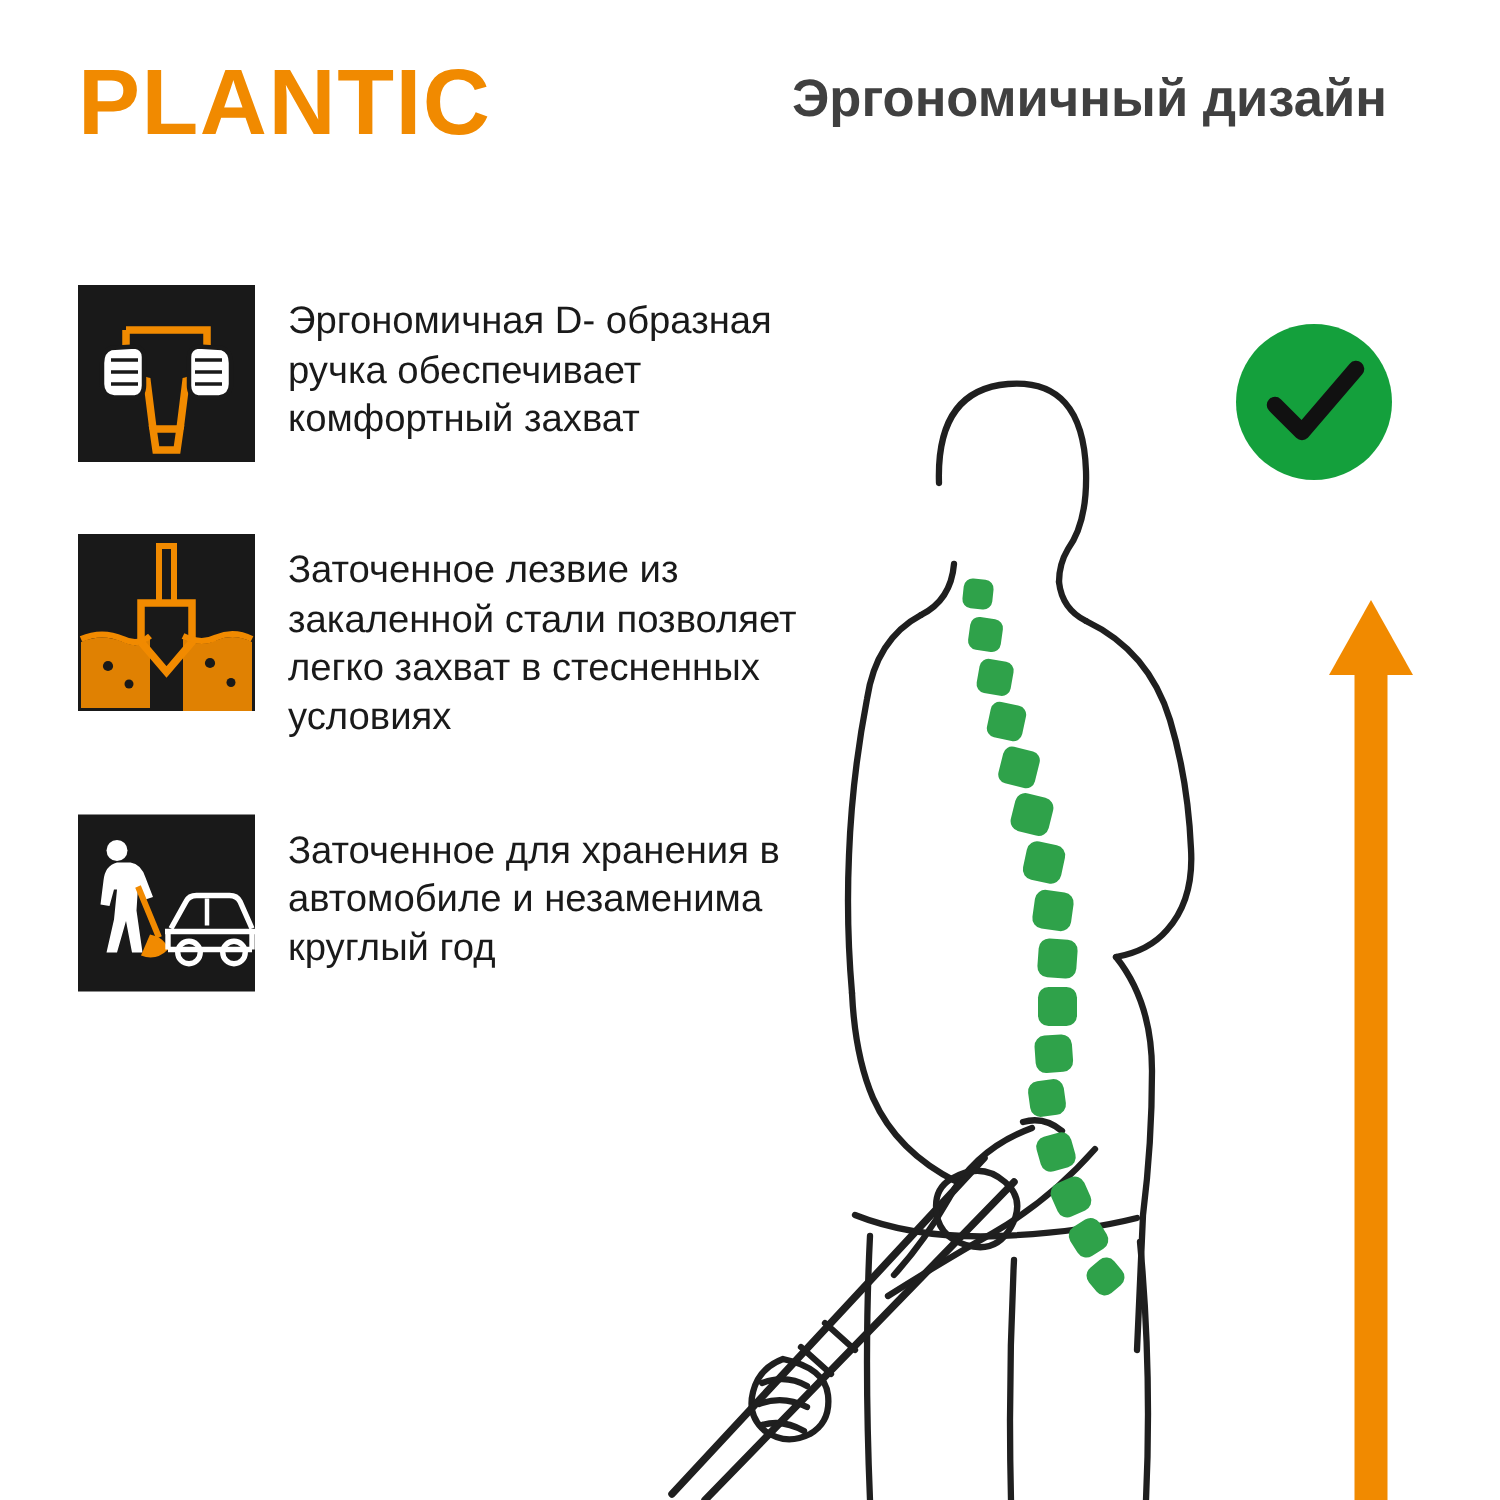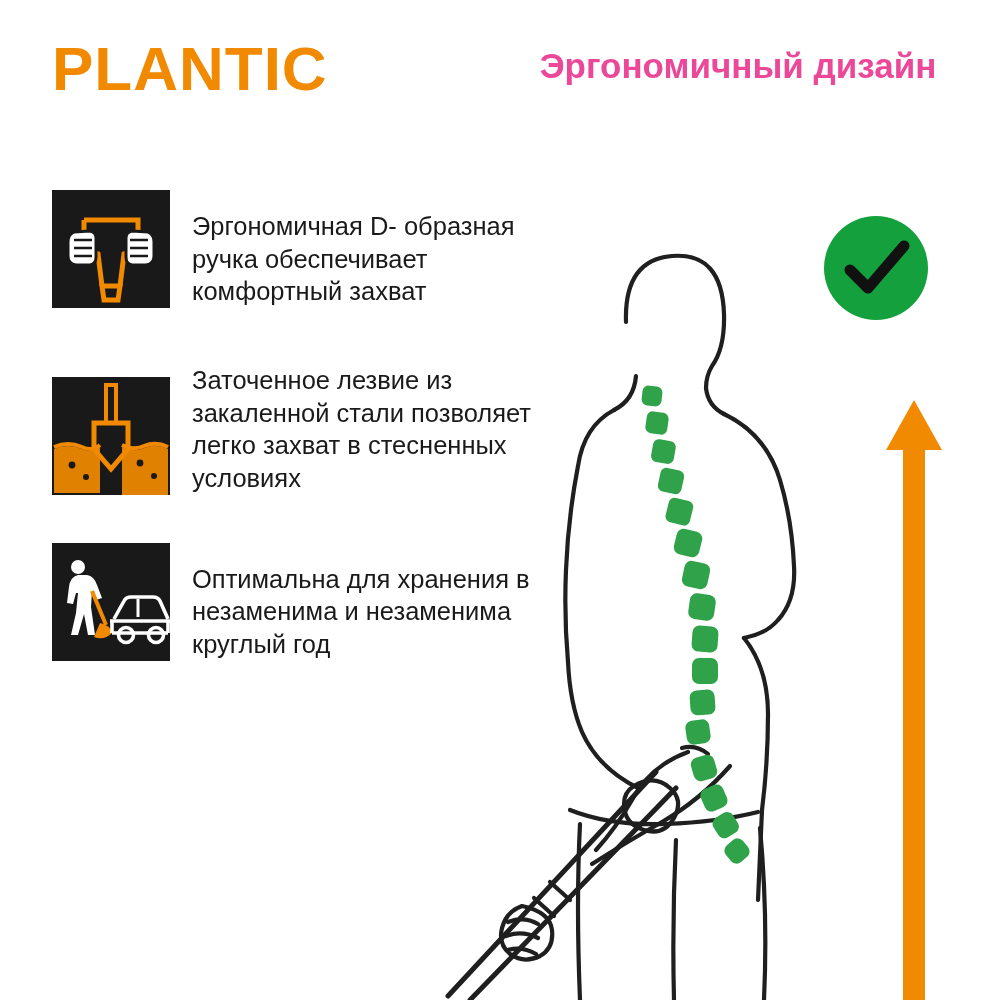--- a/index.html
+++ b/index.html
@@ -31,38 +31,38 @@
     line-height: 1;
     white-space: nowrap;
     text-align: right;
   }
 
   .headline {
     position: absolute;
     right: 52px;
     top: 44px;
     width: 420px;
-    text-align: center;
+    text-align: left;
     font-size: 35px;
     font-weight: bold;
-    color: #ec4899;
+    color: #404040;
     line-height: 1.25;
   }
 
   
   .features {
     position: absolute;
     left: 52px;
     top: 190px;
     width: 530px;
   }
 
   .feature {
     display: flex;
-    align-items: flex-end;
+    align-items: flex-start;
     margin-bottom: 48px;
   }
 
   .feature-icon {
     flex: 0 0 auto;
     width: 118px;
     height: 118px;
     background: #191919;
     position: relative;
     overflow: hidden;
@@ -171,21 +171,21 @@
 
           <path d="M62 76 l10 -18 q2 -4 7 -4 h22 q5 0 7 4 l8 18" fill="none" stroke="#ffffff" stroke-width="3.6"></path>
           <path d="M58 78 h60" stroke="#ffffff" stroke-width="3.6" fill="none"></path>
           <path d="M60 78 v12 M116 78 v12" stroke="#ffffff" stroke-width="3.6" fill="none"></path>
           <path d="M60 90 h56" stroke="#ffffff" stroke-width="3.6" fill="none"></path>
           <circle cx="74" cy="92" r="7.5" fill="none" stroke="#ffffff" stroke-width="3.6"></circle>
           <circle cx="104" cy="92" r="7.5" fill="none" stroke="#ffffff" stroke-width="3.6"></circle>
           <path d="M86 56 v18" stroke="#ffffff" stroke-width="3" fill="none"></path>
         </svg>
       </div>
-      <div class="feature-text">Оптимальна для хранения в незаменима и незаменима круглый год</div>
+      <div class="feature-text">Заточенное для хранения в автомобиле и незаменима круглый год</div>
     </div>
 
   </div>
 
   <div class="check-badge">
     <svg width="104" height="104" viewBox="0 0 104 104" aria-hidden="true">
       <path d="M26 54 L44 72 L80 30" fill="none" stroke="#111111" stroke-width="11" stroke-linecap="round" stroke-linejoin="round"></path>
     </svg>
   </div>
 

